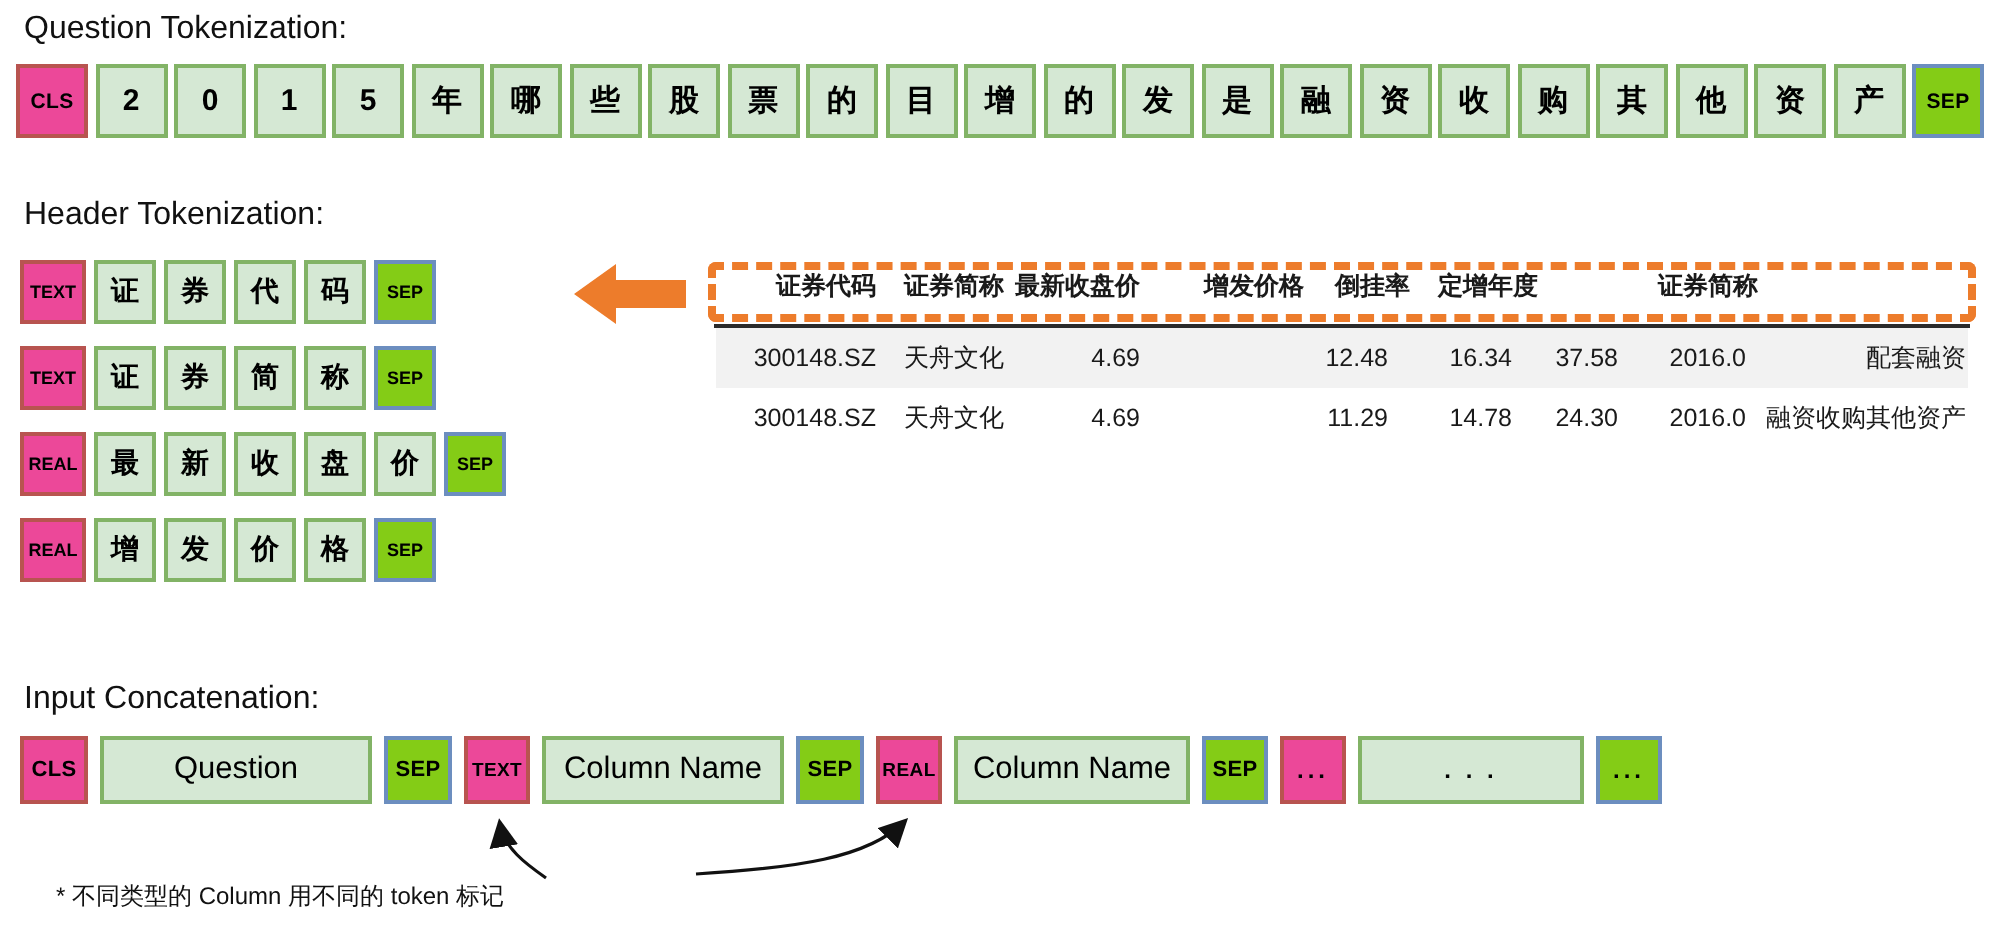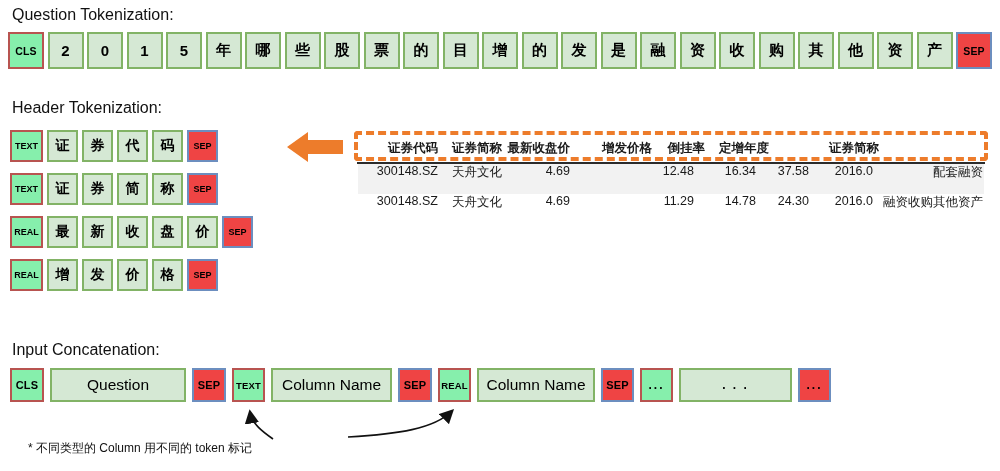--- a/index.html
+++ b/index.html
@@ -8,43 +8,43 @@
     font-family:"Liberation Sans",sans-serif;color:#000;overflow:hidden;
   }
   .sec-title{position:absolute;font-size:16px;font-weight:400;color:#111;white-space:nowrap;}
   #q-title{left:12px;top:6px;}
   #h-title{left:12px;top:99px;}
   #i-title{left:12px;top:341px;}
 
   .tok{box-sizing:border-box;display:flex;align-items:center;justify-content:center;
        border:2px solid;flex:0 0 auto;white-space:nowrap;}
   .green{background:#d5e8d4;border-color:#82b366;}
-  .pink{background:#86efac;border-color:#b85450;}
-  .blue{background:#ef4444;border-color:#6c8ebf;}
+  .pink{background:#ec4899;border-color:#b85450;}
+  .blue{background:#84cc16;border-color:#6c8ebf;}
   .ch{font-size:15px;font-weight:700;}
   .lbl{font-size:10.5px;font-weight:700;letter-spacing:.2px;}
 
   #q-row{position:absolute;left:8px;top:32px;display:flex;gap:3.5px;}
   #q-row .tok{width:36px;height:37px;}
 
   #h-rows{position:absolute;left:10px;top:130px;}
   .h-row{display:flex;gap:4px;margin-bottom:11px;}
   .h-row .tok{width:31px;height:32px;}
   .h-row .tok.type{width:33px;}
   .h-row .ch{font-size:14px;}
   .h-row .lbl{font-size:9px;letter-spacing:0;}
 
   #big-arrow{position:absolute;left:280px;top:129px;}
 
   #tbl{position:absolute;left:354px;top:131px;width:634px;font-size:12.5px;color:#1a1a1a;}
-  #t-head{display:flex;align-items:flex-end;height:30px;box-sizing:border-box;
+  #t-head{display:flex;align-items:flex-start;height:30px;box-sizing:border-box;
           border:4px dashed #ED7C2B;border-radius:4px;font-weight:700;padding:0 1px;}
   #t-div{height:0;border-top:2px solid #2b2b2b;margin:1px 3px 0 3px;}
   #t-rows{margin:0 4px;}
-  .t-row{display:flex;align-items:flex-start;height:30px;padding:0 1px;}
+  .t-row{display:flex;align-items:center;height:30px;padding:0 1px;}
   .t-row.stripe{background:#f2f2f2;}
   .cell{text-align:right;overflow:hidden;white-space:nowrap;}
 
   #in-row{position:absolute;left:10px;top:368px;display:flex;gap:6px;}
   #in-row .tok{height:34px;}
   #in-row .big{font-size:15.5px;font-weight:400;}
   #in-row .lbl{font-size:11px;}
   #in-row .tiny{font-size:9.5px;}
   #in-row .dots{font-size:12px;font-weight:700;letter-spacing:2px;}
 

